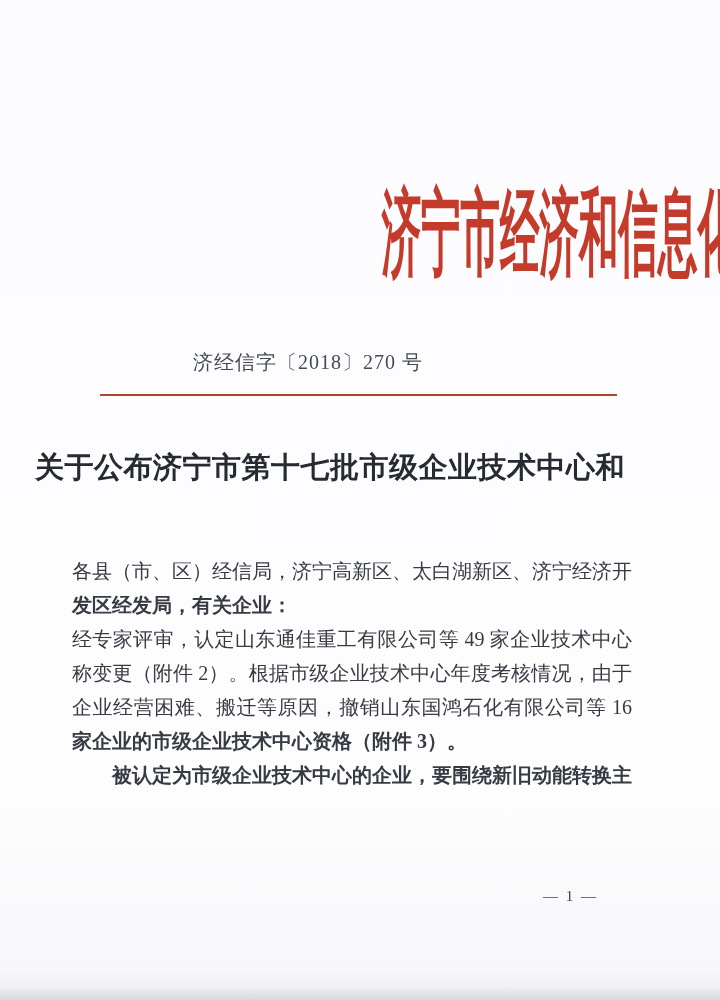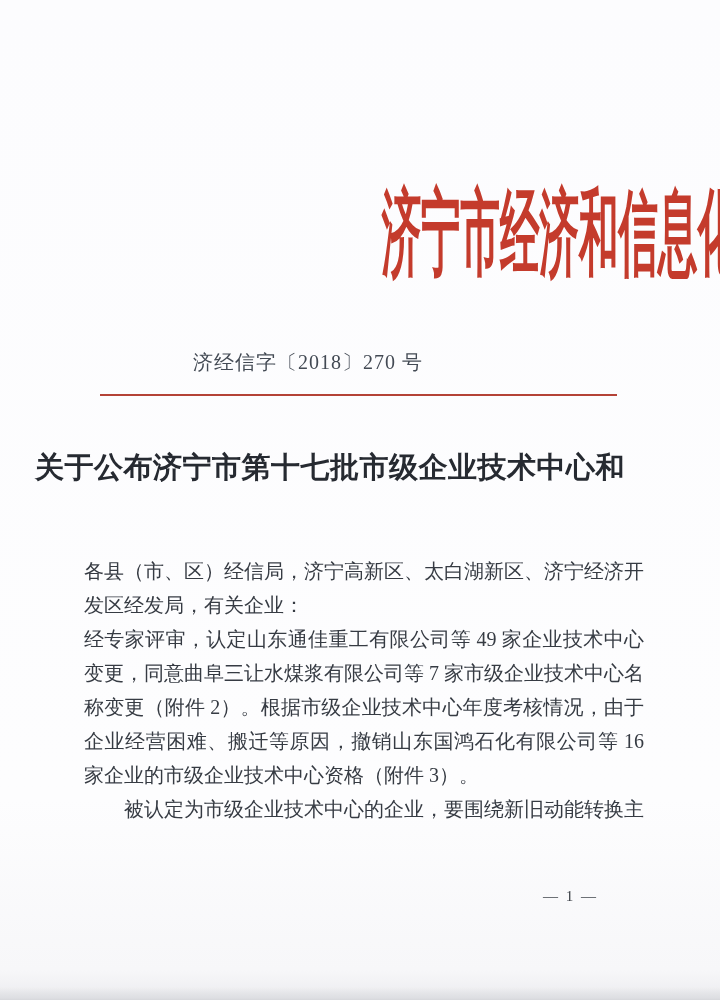--- a/index.html
+++ b/index.html
@@ -61,36 +61,37 @@
     text-align: center;
     font-size: 29px;
     line-height: 39px;
     font-weight: bold;
     color: #262a31;
     letter-spacing: 0.5px;
   }
   .body-text {
     position: absolute;
     top: 554px;
-    left: 84px;
+    left: 72px;
     width: 560px;
     font-size: 20px;
     line-height: 34px;
     color: #363b43;
   }
   .body-text .line {
     height: 34px;
     text-align: justify;
     text-align-last: justify;
     white-space: nowrap;
   }
   .body-text .line.no-justify {
     text-align: center;
     text-align-last: left;
     white-space: normal;
+    font-weight: bold;
   }
   .page-number {
     position: absolute;
     top: 886px;
     left: 543px;
     font-size: 15px;
     line-height: 20px;
     color: #3a3f46;
     letter-spacing: 2px;
     white-space: nowrap;
@@ -118,21 +119,20 @@
   <div class="red-rule"></div>
 
   <div class="doc-title">
     <div>关于公布济宁市第十七批市级企业技术中心和</div>
   </div>
 
   <div class="body-text">
     <div class="line">各县（市、区）经信局，济宁高新区、太白湖新区、济宁经济开</div>
     <div class="line no-justify">发区经发局，有关企业：</div>
     <div class="line">经专家评审，认定山东通佳重工有限公司等 49 家企业技术中心</div>
-    <div class="line">变更，同意曲阜三让水煤浆有限公司等 7 家市级企业技术中心名</div>
     <div class="line">称变更（附件 2）。根据市级企业技术中心年度考核情况，由于</div>
     <div class="line">企业经营困难、搬迁等原因，撤销山东国鸿石化有限公司等 16</div>
     <div class="line no-justify">家企业的市级企业技术中心资格（附件 3）。</div>
     <div class="line no-justify">　　被认定为市级企业技术中心的企业，要围绕新旧动能转换主</div>
   </div>
 
   <div class="page-number">— 1 —</div>
 
   <div class="scan-edge-bottom"></div>
 

